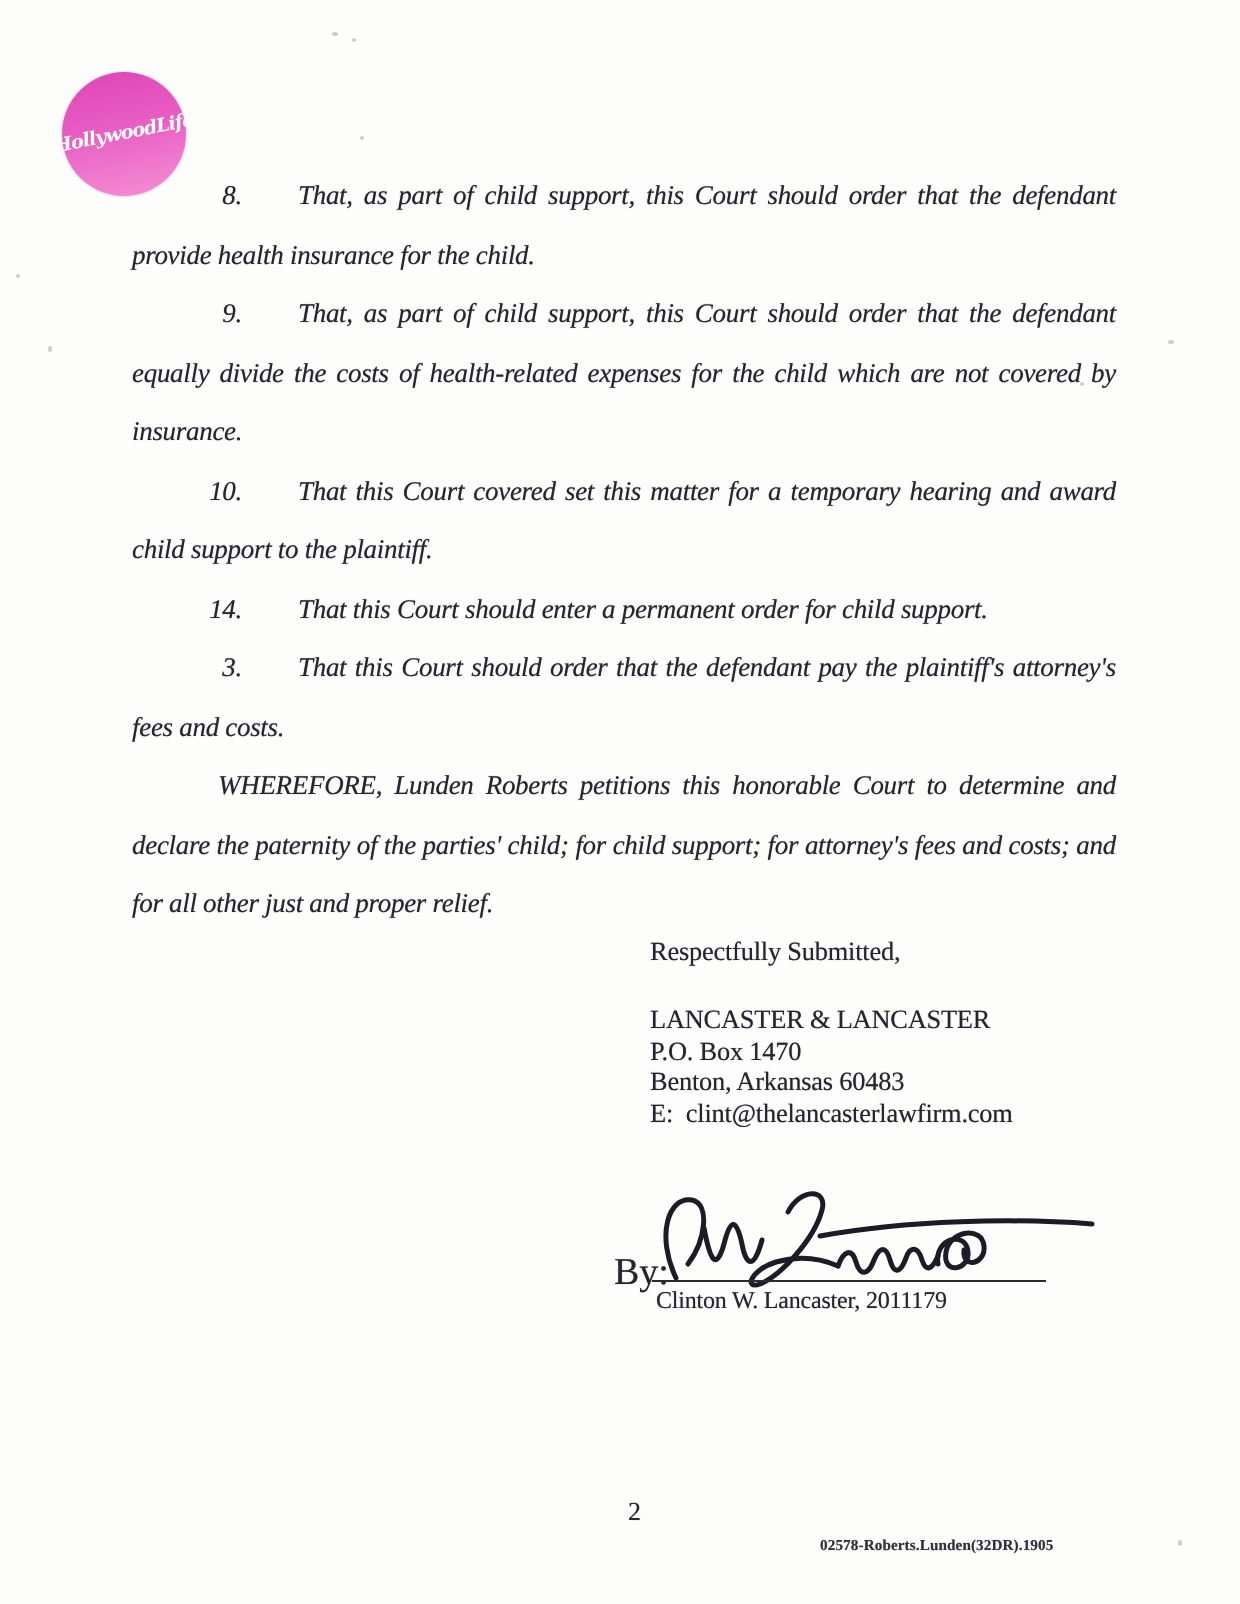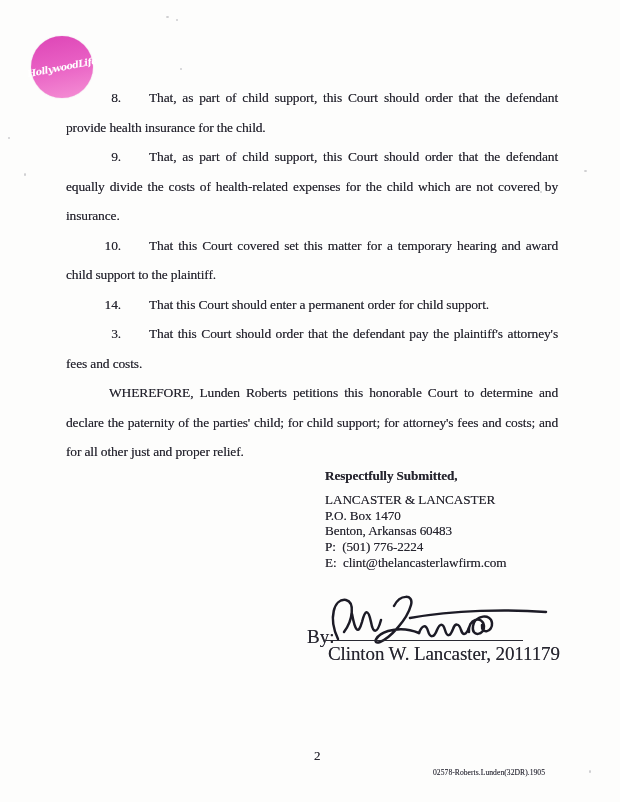--- a/index.html
+++ b/index.html
@@ -27,58 +27,60 @@
     font-size:9.5px;color:#ffffff;white-space:nowrap;
     letter-spacing:-0.4px;
   }
   
   .content{
     position:absolute;left:66px;top:83px;width:492px;
     font-size:13.5px;line-height:29.5px;
     letter-spacing:-0.15px;
     text-align:justify;
     text-shadow:0 0 .5px rgba(30,30,45,.55);
+    font-style:italic;
   }
   .par{margin:0;text-indent:25px;}
   .par.wherefore{text-indent:43px;}
   .pnum{display:inline-block;width:30px;text-align:right;text-indent:0;}
   .pgap{display:inline-block;width:28px;}
   
   .sig-block{
     position:absolute;left:325px;top:468px;width:250px;
     font-size:13.2px;line-height:15.8px;
     letter-spacing:-0.1px;
     text-shadow:0 0 .5px rgba(30,30,45,.55);
   }
-  .sig-salutation{margin-bottom:8px;font-weight:bold;}
+  .sig-salutation{margin-bottom:18px;}
   .firm-line2{padding-left:21px;}
   .contact-line{white-space:pre;}
   .by-label{
     position:absolute;left:307px;top:626px;
     font-size:19px;text-shadow:0 0 .5px rgba(30,30,45,.55);
   }
   .sig-svg{position:absolute;left:322px;top:592px;}
   .sig-underline{
     position:absolute;left:326px;top:640px;width:197px;height:0;
     border-top:1.4px solid #2a2a33;
   }
   .sig-name{
     position:absolute;left:328px;top:643px;
-    font-size:19px;letter-spacing:-0.1px;
+    font-size:12px;letter-spacing:-0.1px;
     text-shadow:0 0 .5px rgba(30,30,45,.55);
   }
   
   .page-number{
     position:absolute;left:314px;top:748px;
     font-size:13px;text-shadow:0 0 .5px rgba(30,30,45,.5);
   }
   .doc-code{
-    position:absolute;left:433px;top:768px;
+    position:absolute;left:410px;top:768px;
     font-size:7.6px;color:#33323c;letter-spacing:0.05px;
     text-shadow:0 0 .4px rgba(30,30,45,.5);
+    font-weight:bold;
   }
   
   .speck{position:absolute;background:rgba(125,125,135,.38);border-radius:50%;}
   .speck.s1{left:166px;top:16px;width:3px;height:2px;}
   .speck.s2{left:176px;top:19px;width:2px;height:2px;}
   .speck.s3{left:180px;top:68px;width:2px;height:2px;}
   .speck.s4{left:24px;top:173px;width:2px;height:3px;}
   .speck.s5{left:8px;top:137px;width:2px;height:2px;}
   .speck.s6{left:584px;top:170px;width:3px;height:2px;}
   .speck.s7{left:589px;top:770px;width:2px;height:3px;}
@@ -109,21 +111,20 @@
     <p class="par"><span class="pnum">14.</span><span class="pgap"></span><span class="ptext">That this Court should enter a permanent order for child support.</span></p>
     <p class="par"><span class="pnum">3.</span><span class="pgap"></span><span class="ptext">That this Court should order that the defendant pay the plaintiff's attorney's fees and costs.</span></p>
     <p class="par wherefore"><span class="ptext">WHEREFORE, Lunden Roberts petitions this honorable Court to determine and declare the paternity of the parties' child; for child support; for attorney's fees and costs; and for all other just and proper relief.</span></p>
   </div>
 
   <div class="sig-block">
     <div class="sig-salutation">Respectfully Submitted,</div>
     <div class="firm-line1">LANCASTER &amp; LANCASTER</div>
     <div>P.O. Box 1470</div>
     <div>Benton, Arkansas 60483</div>
-    <div class="contact-line">P:  (501) 776-2224</div>
     <div class="contact-line">E:  clint@thelancasterlawfirm.com</div>
   </div>
 
   <div class="by-label">By:</div>
 
   <svg class="sig-svg" width="228" height="52" viewBox="0 0 228 52">
     <g fill="none" stroke="#1c1b26" stroke-width="2.5" stroke-linecap="round" stroke-linejoin="round">
       <path d="M 16,47 C 6,26 12,6 24,8 C 33,10 31,28 22,40"></path>
       <path d="M 30,22 C 33,38 36,44 40,30 C 43,18 46,16 49,30 C 51,41 55,43 59,28"></path>
       <path d="M 72,14 C 78,2 92,2 89,13 C 85,28 68,46 58,50 C 50,53 53,43 66,39 C 80,35 90,38 97,41"></path>

